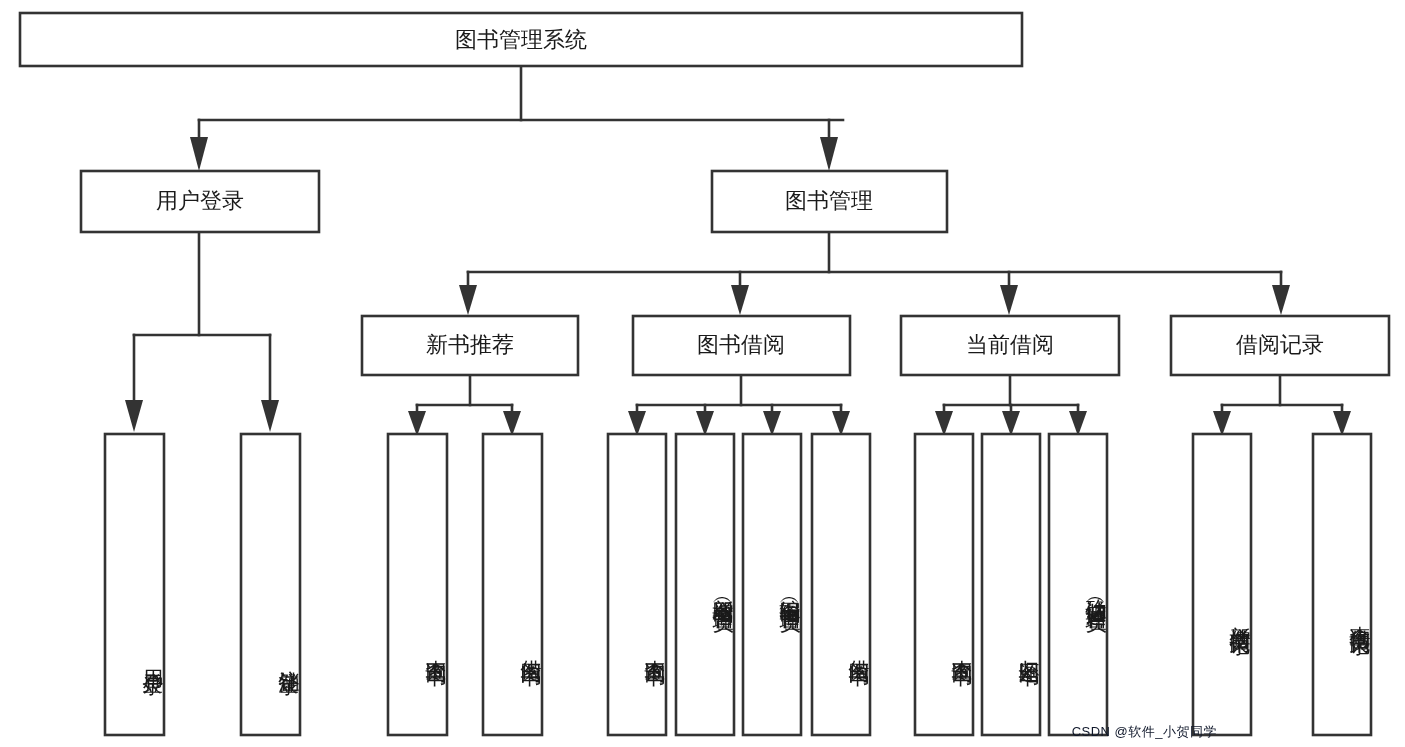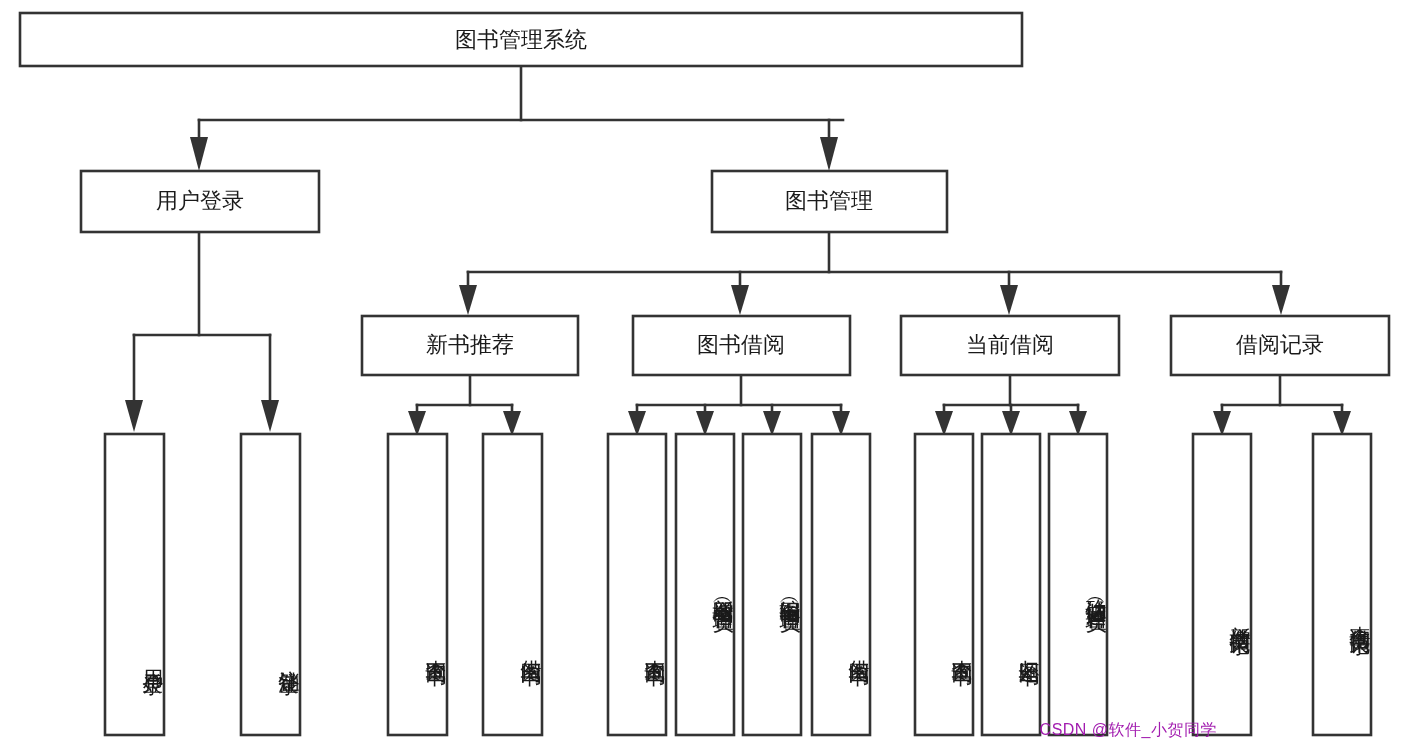--- a/index.html
+++ b/index.html
@@ -63,22 +63,22 @@
     pointer-events: none;
     display: flex;
     align-items: flex-start;
     justify-content: center;
   }
   .watermark {
     position: absolute;
     right: 10px;
     bottom: 6px;
     font-family: "Liberation Sans", "DejaVu Sans", sans-serif;
-    font-size: 16px;
-    color: #a21caf;
+    font-size: 13px;
+    color: #0f172a;
     letter-spacing: 0.5px;
     user-select: none;
   }
 </style>
 </head>
 <body>
 
 <div id="diagram-root">
 
   <svg id="tree-svg" viewBox="0 0 1405 747">

